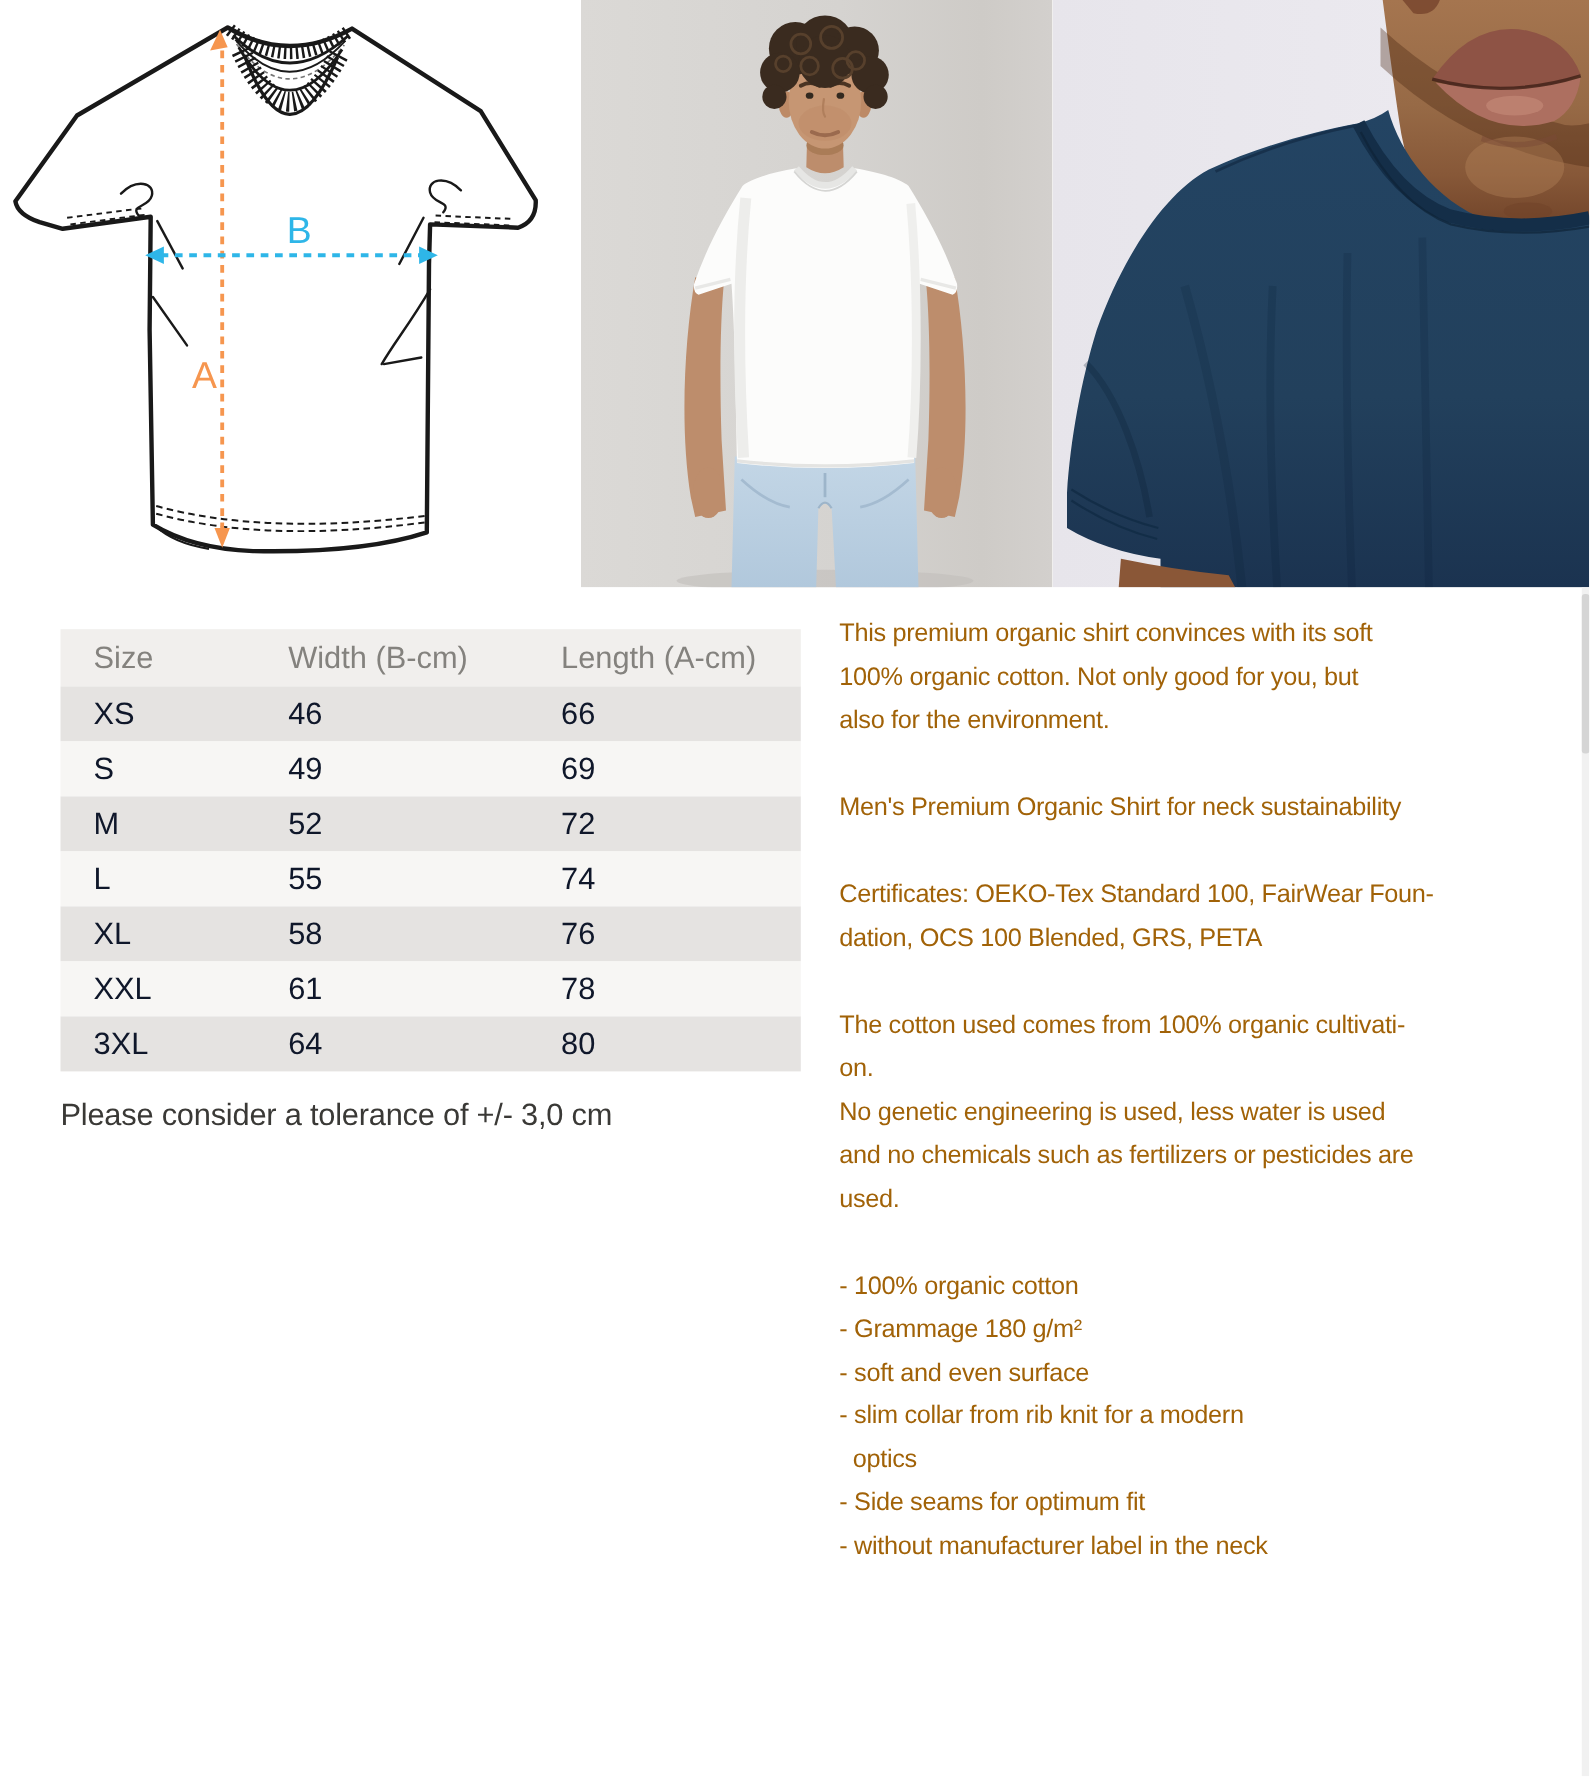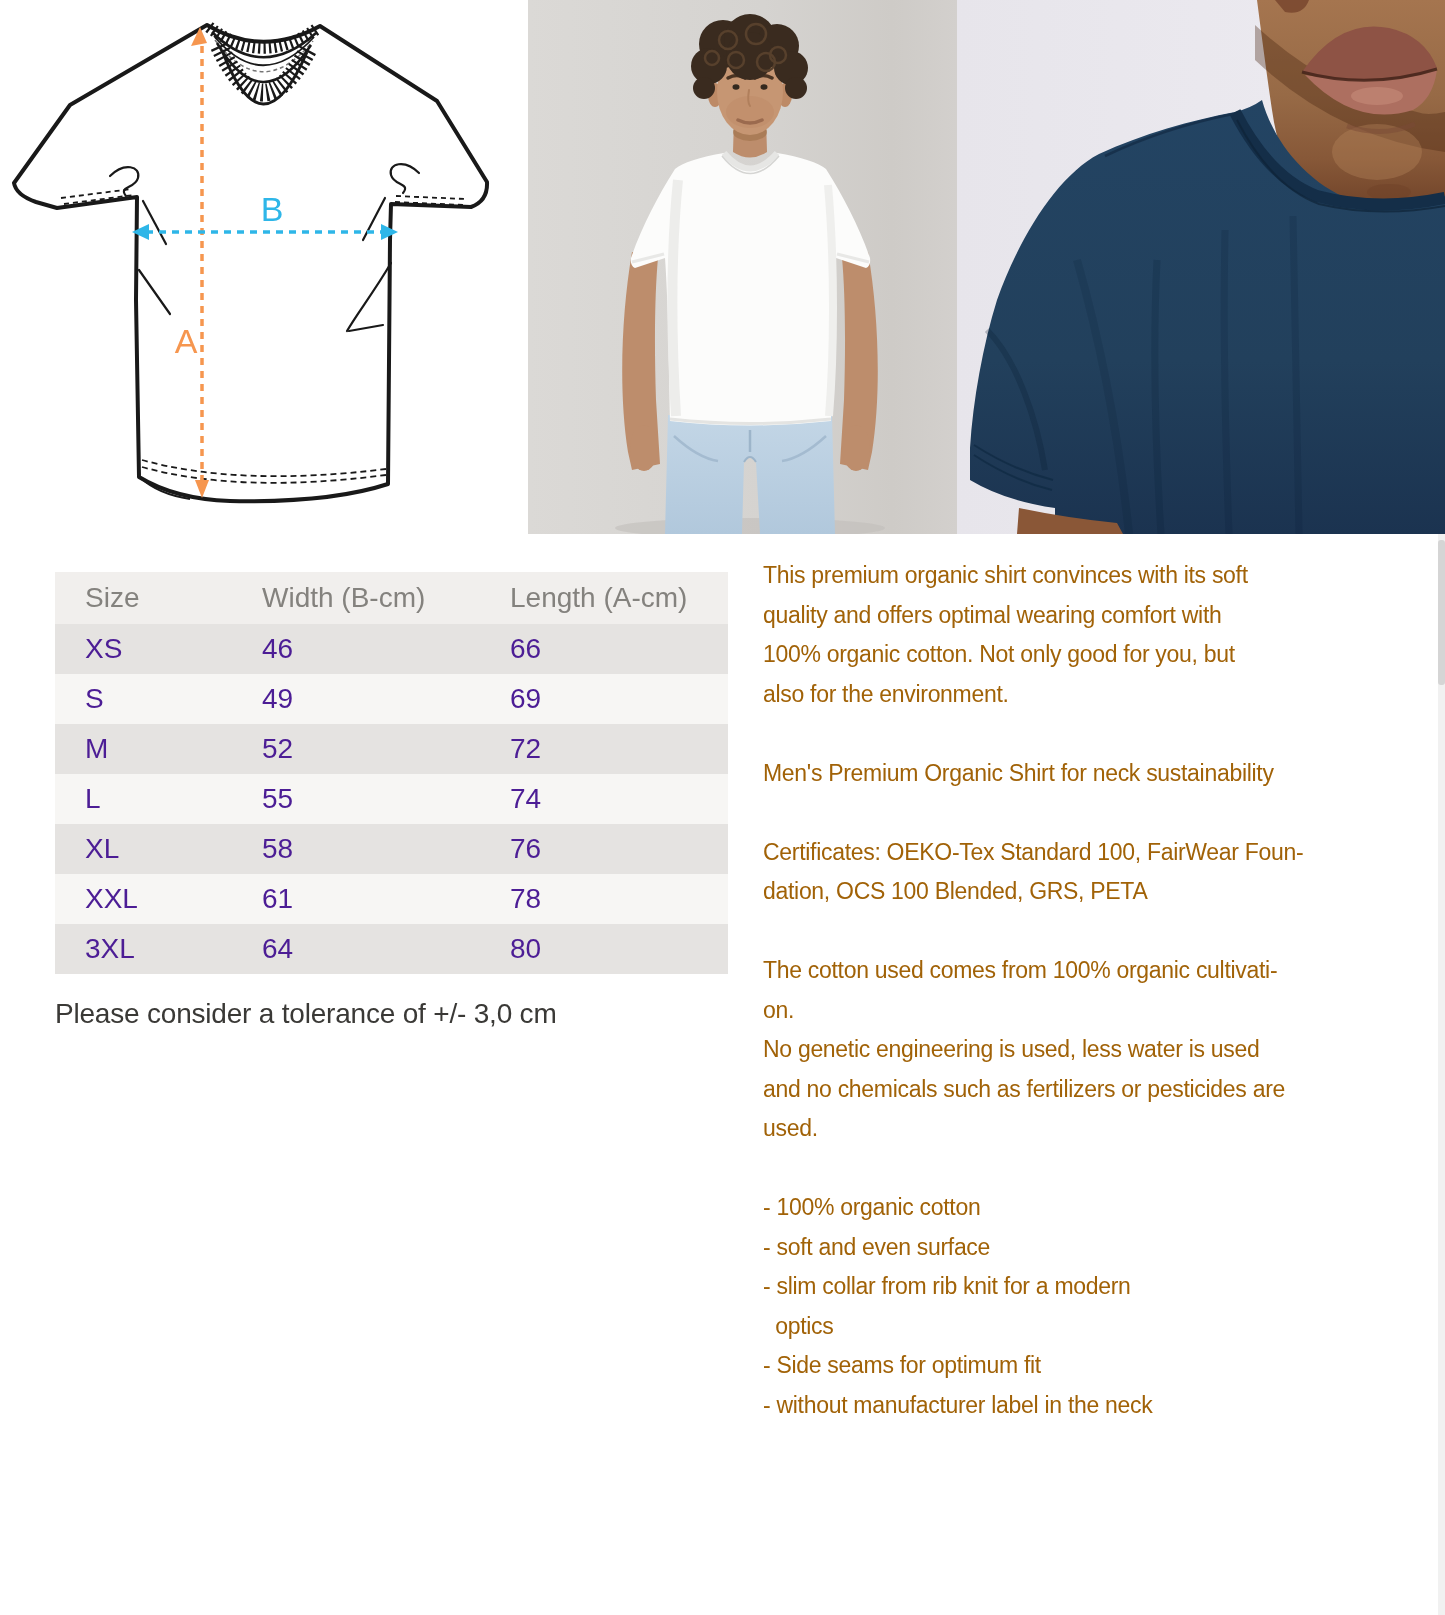--- a/index.html
+++ b/index.html
@@ -10,21 +10,21 @@
   
   .top-row{position:absolute;left:0;top:0;width:1445px;height:534px;}
   .diagram{position:absolute;left:0;top:0;width:528px;height:534px;background:#ffffff;}
   .photo{position:absolute;top:0;height:534px;overflow:hidden;}
   .photo-model{left:528px;width:429px;}
   .photo-detail{left:957px;width:488px;}
   .photo svg,.diagram svg{display:block;}
   
   .size-table{position:absolute;left:55px;top:572px;width:673px;font-size:28px;}
   .thead{height:52px;background:#f1efed;display:grid;grid-template-columns:207px 248px 218px;align-items:center;color:#84827e;}
-  .trow{height:50px;display:grid;grid-template-columns:207px 248px 218px;align-items:center;color:#4c1d95;}
+  .trow{height:50px;display:grid;grid-template-columns:207px 248px 218px;align-items:center;color:#0f172a;}
   .trow:nth-child(odd){background:#e5e3e1;}
   .trow:nth-child(even){background:#f7f6f4;}
   .tcell.c1{padding-left:30px;}
   
   .tolerance{position:absolute;left:55px;top:998px;font-size:28px;color:#3a3936;letter-spacing:-0.2px;}
   
   .description{position:absolute;left:763px;top:556px;width:650px;font-size:23px;line-height:39.5px;color:#a16207;letter-spacing:-0.3px;}
   .desc-line{min-height:39.5px;white-space:pre;}
   
   .scrollbar-track{position:absolute;right:0;top:534px;width:7px;height:1081px;background:#f1f1f1;}
@@ -277,36 +277,36 @@
         <div class="tcell c2">64</div>
         <div class="tcell c3">80</div>
       </div>
       </div>
   </div>
 
   <div class="tolerance">Please consider a tolerance of +/- 3,0 cm</div>
 
   <div class="description">
       <div class="desc-line">This premium organic shirt convinces with its soft</div>
-      <div class="desc-line">quality and offers optimal wearing comfort with</div>
       <div class="desc-line">100% organic cotton. Not only good for you, but</div>
       <div class="desc-line">also for the environment.</div>
       <div class="desc-line"></div>
       <div class="desc-line">Men's Premium Organic Shirt for neck sustainability</div>
       <div class="desc-line"></div>
       <div class="desc-line">Certificates: OEKO-Tex Standard 100, FairWear Foun-</div>
       <div class="desc-line">dation, OCS 100 Blended, GRS, PETA</div>
       <div class="desc-line"></div>
       <div class="desc-line">The cotton used comes from 100% organic cultivati-</div>
       <div class="desc-line">on.</div>
       <div class="desc-line">No genetic engineering is used, less water is used</div>
       <div class="desc-line">and no chemicals such as fertilizers or pesticides are</div>
       <div class="desc-line">used.</div>
       <div class="desc-line"></div>
       <div class="desc-line">- 100% organic cotton</div>
+      <div class="desc-line">- Grammage 180 g/m²</div>
       <div class="desc-line">- soft and even surface</div>
       <div class="desc-line">- slim collar from rib knit for a modern</div>
       <div class="desc-line">&nbsp;&nbsp;optics</div>
       <div class="desc-line">- Side seams for optimum fit</div>
       <div class="desc-line">- without manufacturer label in the neck</div>
     </div>
 
   <div class="scrollbar-track">
     <div class="scrollbar-thumb"></div>
   </div>

